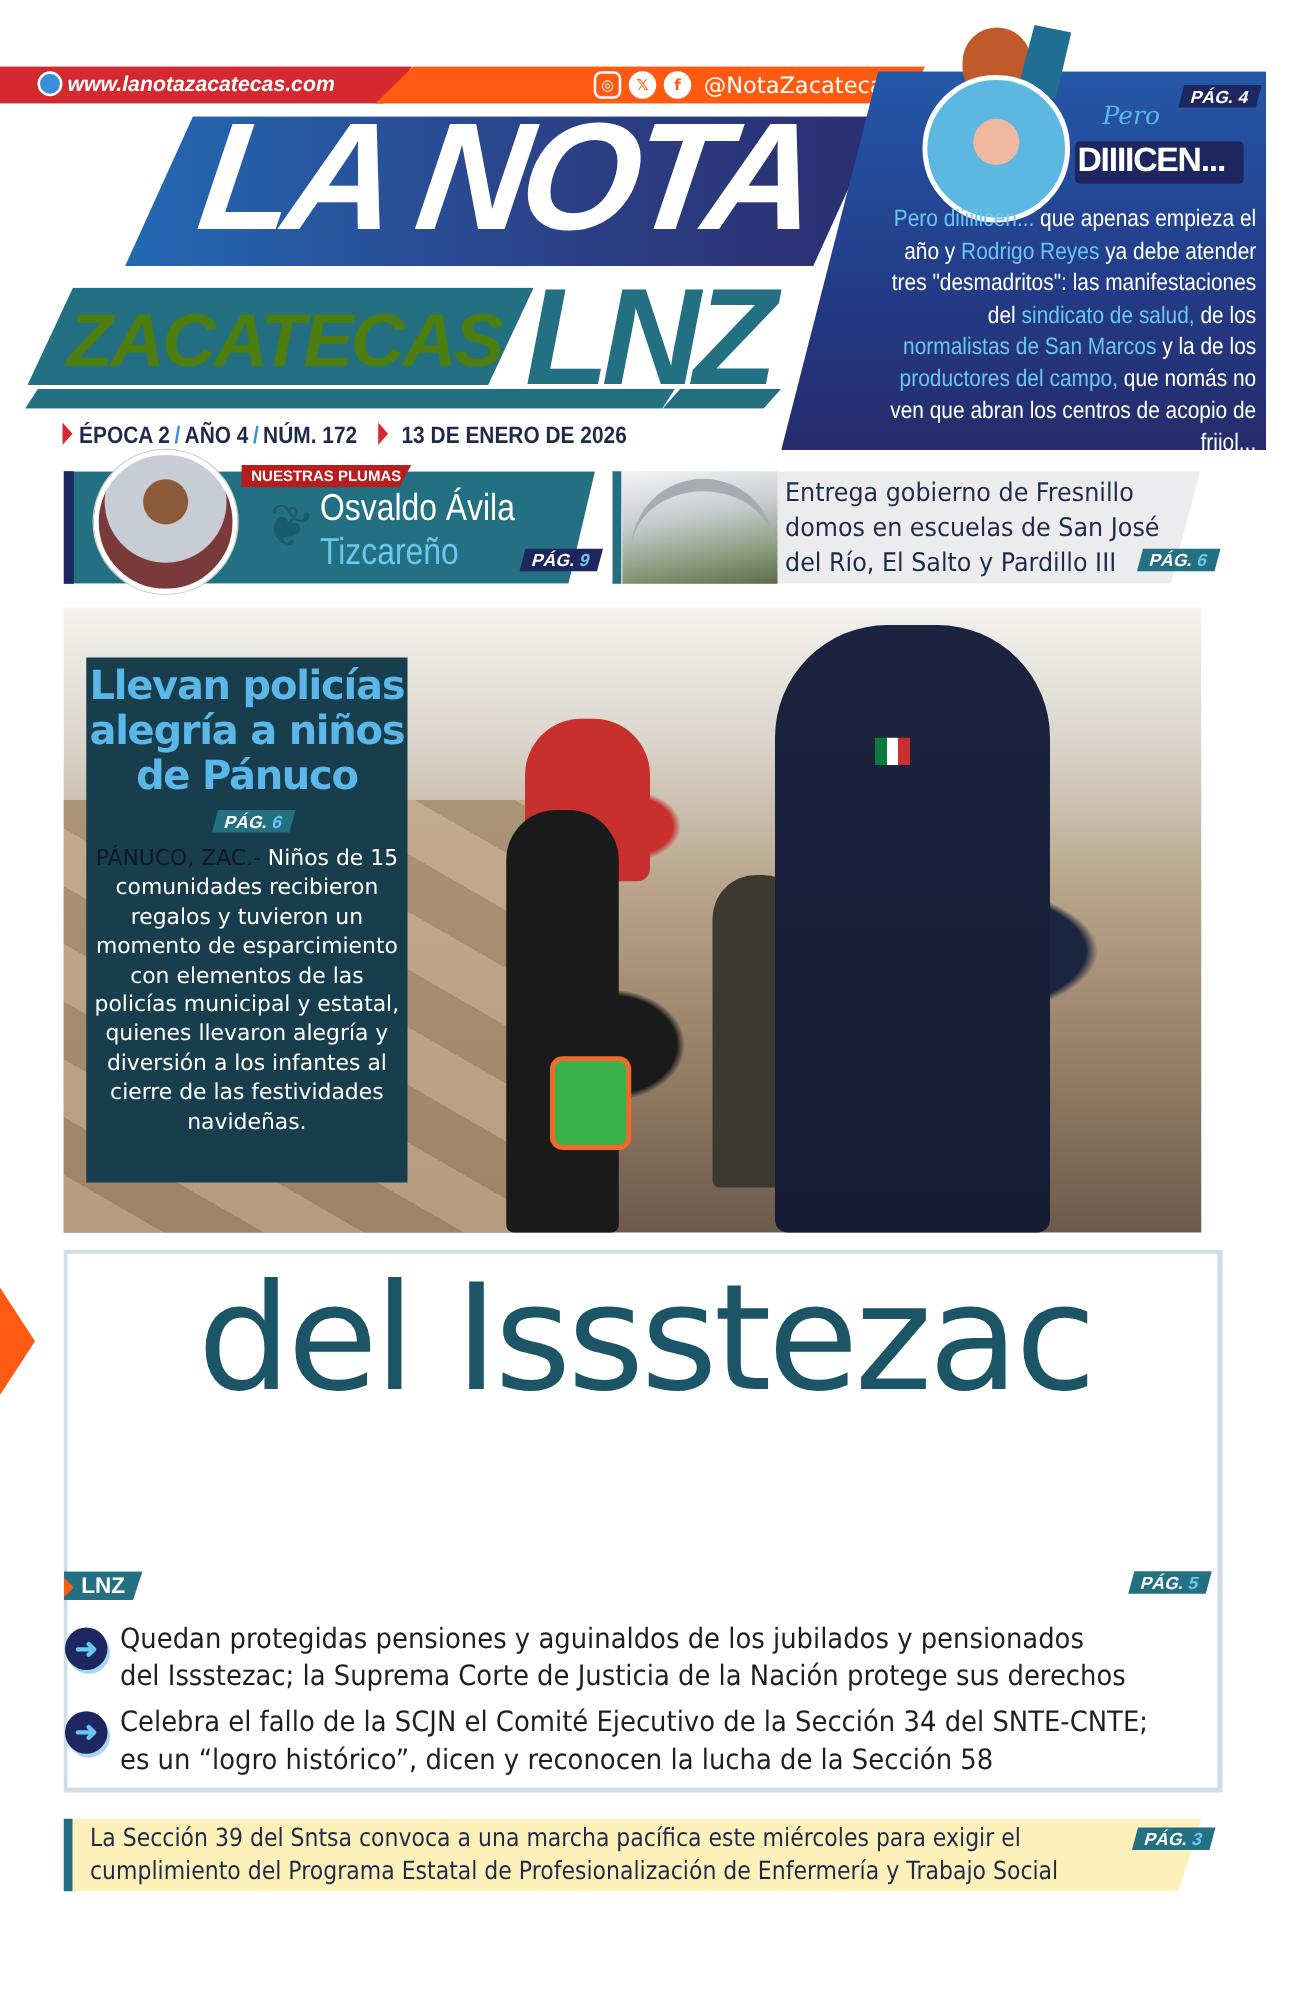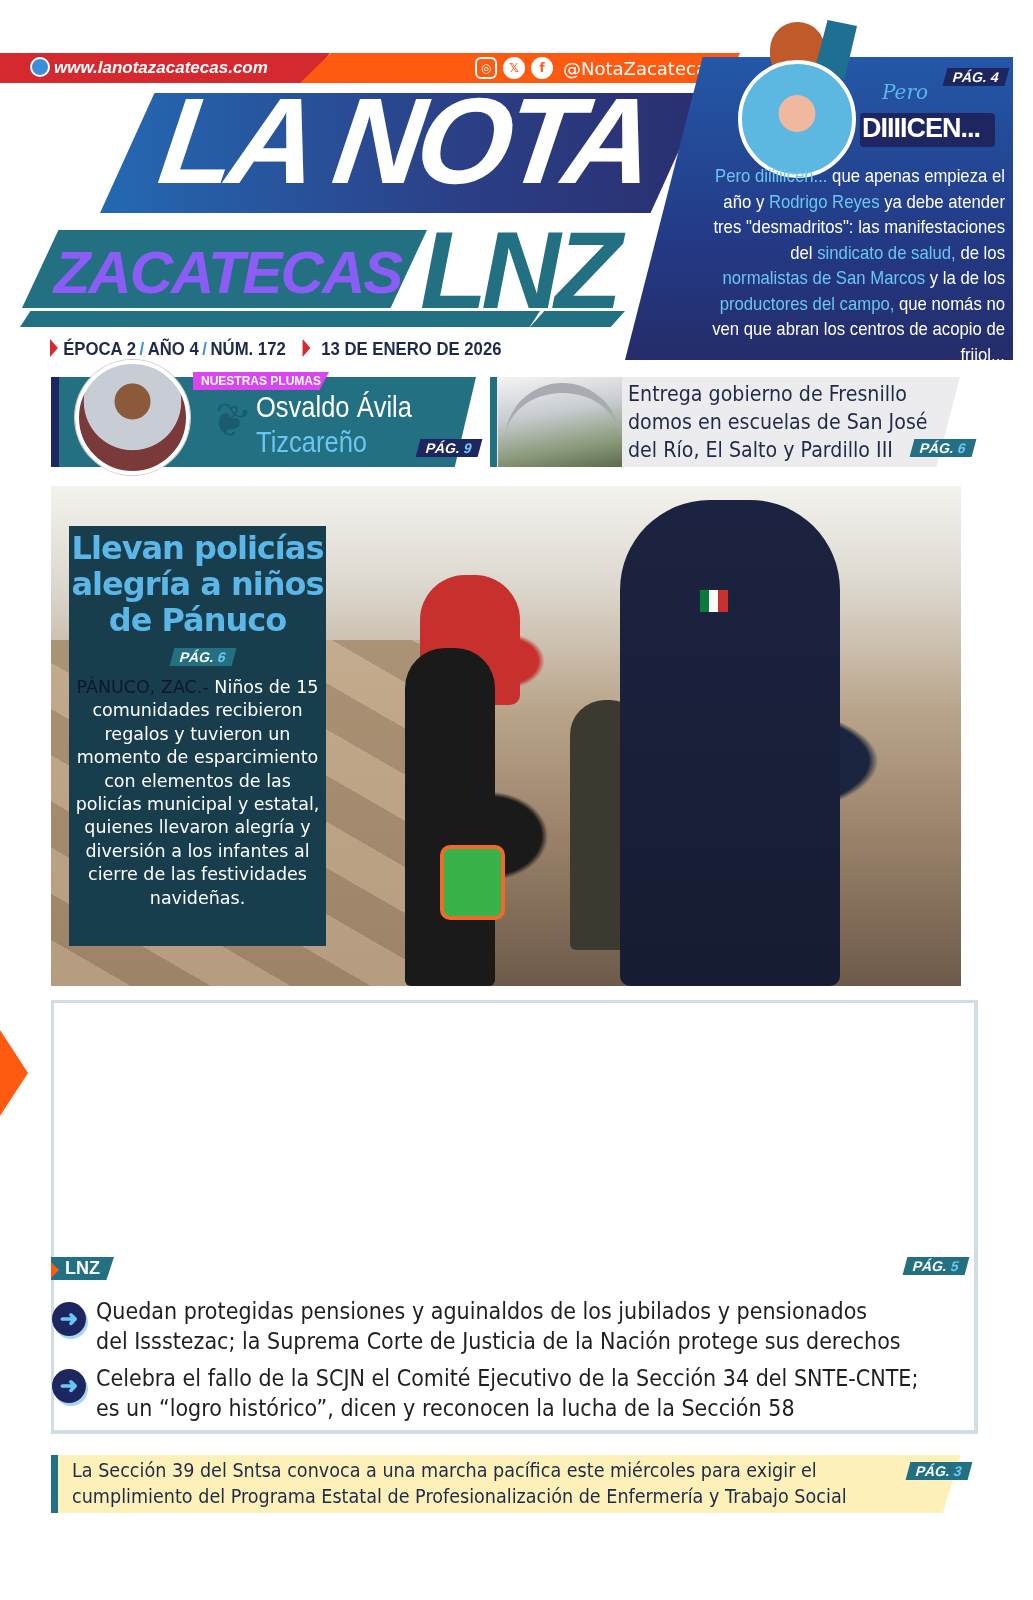--- a/index.html
+++ b/index.html
@@ -14,21 +14,21 @@
   .globe { display:inline-block; width:20px; height:20px; border:2px solid #fff; border-radius:50%; vertical-align: -4px; margin-right: 4px; background: #3a8fd8; }
   .social { position:absolute; left: 475px; top: 4px; color:#fff; font-size: 18px; display:flex; align-items:center; gap:6px; font-family: "DejaVu Sans", sans-serif; }
   .soc-ic { width: 22px; height: 22px; border: 2px solid #fff; border-radius: 6px; display:inline-flex; align-items:center; justify-content:center; font-size: 12px; font-weight:bold; }
   .soc-ic.round { border-radius: 50%; background:#fff; color:#ff5a12; }
   .handle { font-size: 18px; margin-left: 4px; }
 
   
   .mast-top { left: 100px; top: 93px; width: 605px; height: 120px; background: linear-gradient(90deg, #2469b3, #2b3f86 60%, #2a2f70); clip-path: polygon(9% 0, 100% 0, 91% 100%, 0 100%); }
   .mast-la-nota { left: 115px; top: 80px; width: 580px; font-size: 122px; font-weight: 900; font-style: italic; color: #fff; letter-spacing: -6px; line-height: 1; text-align: center; transform: skewX(-8deg); }
   .mast-zac { left: 22px; top: 230px; width: 405px; height: 78px; background: #237082; clip-path: polygon(9% 0, 100% 0, 91% 100%, 0 100%); }
-  .mast-zac-text { left: 35px; top: 238px; width: 385px; font-size: 60px; font-weight: bold; font-style: italic; color:#8b5cf6; text-align: center; letter-spacing: -2px; }
+  .mast-zac-text { left: 35px; top: 238px; width: 385px; font-size: 60px; font-weight: bold; font-style: italic; color:#4d7c0f; text-align: center; letter-spacing: -2px; }
   .mast-lnz { left: 420px; top: 215px; width: 240px; font-size: 110px; font-weight: 900; font-style: italic; color: #237082; letter-spacing: -6px; line-height: 1; }
   .mast-under { left: 20px; top: 311px; width: 520px; height: 16px; background: #237082; clip-path: polygon(2% 0, 100% 0, 98% 100%, 0 100%); }
   .mast-under2 { left: 530px; top: 311px; width: 95px; height: 16px; background: #237082; clip-path: polygon(15% 0, 100% 0, 85% 100%, 0 100%); }
 
   .issue { left: 50px; top: 338px; font-weight: bold; font-size: 19px; color: #1f2a4a; font-family: "Liberation Sans", sans-serif; transform: scaleX(0.88); transform-origin: left; white-space: nowrap; }
   .issue .tri { display:inline-block; width:0; height:0; border-top:9px solid transparent; border-bottom:9px solid transparent; border-left:9px solid #d42a2f; vertical-align:-2px; margin-right:6px; }
   .issue .sep { color: #3a8fd8; margin: 0 4px; }
 
   
   .pero-panel { left: 625px; top: 57px; width: 388px; height: 303px; background: linear-gradient(180deg, #2458a8 0%, #233a86 60%, #252c6a 100%); clip-path: polygon(20% 0, 100% 0, 100% 100%, 0 100%); }
@@ -39,21 +39,21 @@
   .pero-logo-box { left: 860px; top: 113px; width: 135px; height: 34px; background: #1e2660; border-radius: 4px; }
   .pero-logo-script { left: 882px; top: 80px; font-family: "DejaVu Serif", serif; font-style: italic; font-size: 20px; color: #5bb7e8; }
   .pero-logo-main { left: 862px; top: 113px; font-size: 27px; font-weight: 900; color: #fff; letter-spacing: -1px; }
   .pero-text { left: 660px; top: 163px; width: 345px; text-align: right; color: #fff; font-size: 19px; line-height: 25.5px; font-family: "Liberation Sans", sans-serif; transform: scaleX(0.88); transform-origin: right; }
   .pero-text .hl { color: #6bc6f0; }
 
   
   .plumas-box { left: 51px; top: 377px; width: 425px; height: 90px; background: #237082; clip-path: polygon(0 0, 100% 0, 95% 100%, 0 100%); }
   .plumas-stripe { left: 51px; top: 377px; width: 8px; height: 90px; background: #1e2660; }
   .plumas-avatar { left: 75px; top: 360px; width: 115px; height: 115px; border-radius: 50%; background: radial-gradient(circle at 50% 35%, #8a5a3a 0 20%, #c8ccd4 21% 55%, #7a3a3a 56%); border: 4px solid #fff; box-shadow: 0 0 0 1px #ccc; }
-  .plumas-tag { left: 193px; top: 372px; background: #d946ef; color: #fff; font-size: 12px; font-weight: bold; padding: 2px 8px; clip-path: polygon(0 0, 100% 0, 93% 100%, 0 100%); }
+  .plumas-tag { left: 193px; top: 372px; background: #b91c1c; color: #fff; font-size: 12px; font-weight: bold; padding: 2px 8px; clip-path: polygon(0 0, 100% 0, 93% 100%, 0 100%); }
   .plumas-feather { left: 212px; top: 395px; font-size: 44px; color: #1b5b6e; transform: rotate(20deg); }
   .plumas-name1 { left: 256px; top: 390px; font-size: 30px; color: #fff; transform: scaleX(0.85); transform-origin: left; }
   .plumas-name2 { left: 256px; top: 425px; font-size: 30px; color: #6bc6f0; transform: scaleX(0.85); transform-origin: left; }
   .pag-badge { background: #1e2660; color: #fff; font-weight: bold; font-size: 14px; padding: 1px 8px; transform: skewX(-15deg); white-space: nowrap; }
   .pag-badge .n { color: #6bc6f0; }
   .pag-badge.teal { background: #237082; }
   .plumas-pag { left: 418px; top: 439px; }
 
   
   .fres-box { left: 490px; top: 377px; width: 470px; height: 90px; background: #ececee; clip-path: polygon(0 0, 100% 0, 95% 100%, 0 100%); }
@@ -164,20 +164,21 @@
 <div class="abs photo-officer"></div>
 <div class="abs photo-flag"></div>
 <div class="abs photo-caption-box"></div>
 <div class="abs photo-head">Llevan policías alegría a niños de Pánuco</div>
 <div class="abs photo-pag pag-badge teal"><span>PÁG.</span> <span class="n">6</span></div>
 <div class="abs photo-body"><span class="hl">PÁNUCO, ZAC.-</span><span> Niños de 15 comunidades recibieron regalos y tuvieron un momento de esparcimiento con elementos de las policías municipal y estatal, quienes llevaron alegría y diversión a los infantes al cierre de las festividades navideñas.</span></div>
 
 <div class="abs main-box"></div>
 <div class="abs main-arrow"></div>
 <div class="abs main-head">
+  <div>del Issstezac</div>
 </div>
 <div class="abs lnz-tag"><span class="tri"></span><span>LNZ</span></div>
 <div class="abs main-pag pag-badge teal"><span>PÁG.</span> <span class="n">5</span></div>
 
 <div class="abs bullet b1">
   <div class="bullet-ic">➜</div>
   <div class="bullet-text">
     <div>Quedan protegidas pensiones y aguinaldos de los jubilados y pensionados</div>
     <div>del Issstezac; la Suprema Corte de Justicia de la Nación protege sus derechos</div>
   </div>

